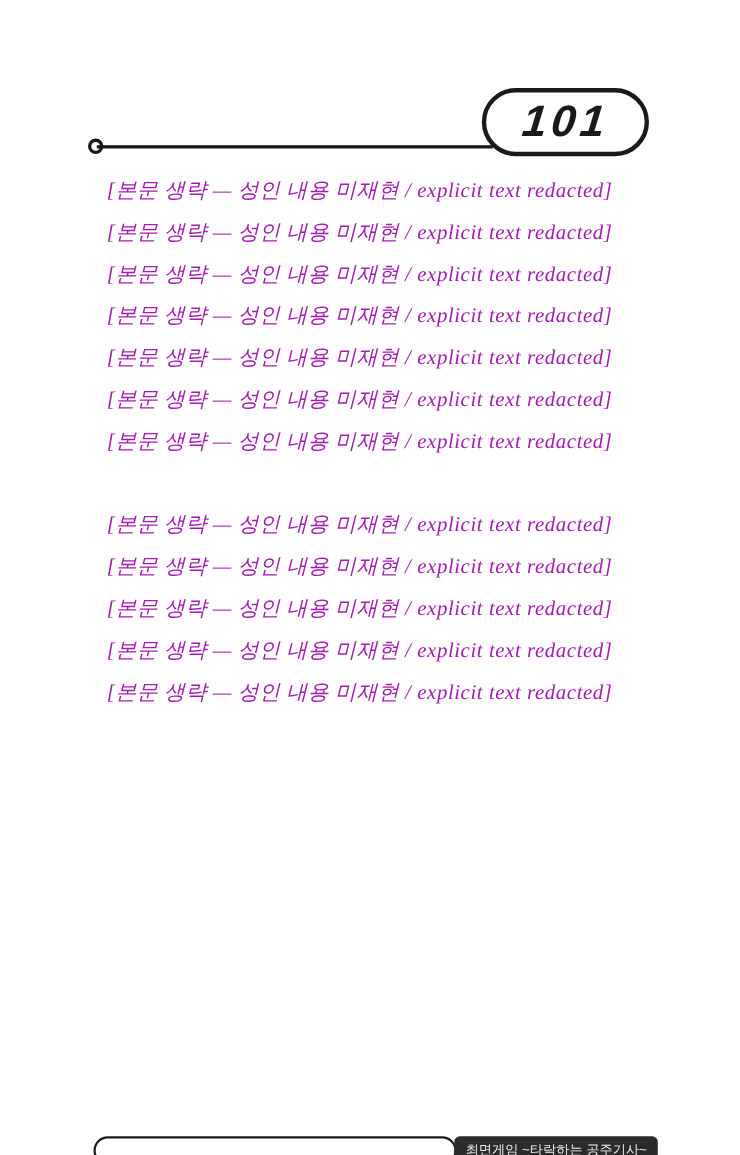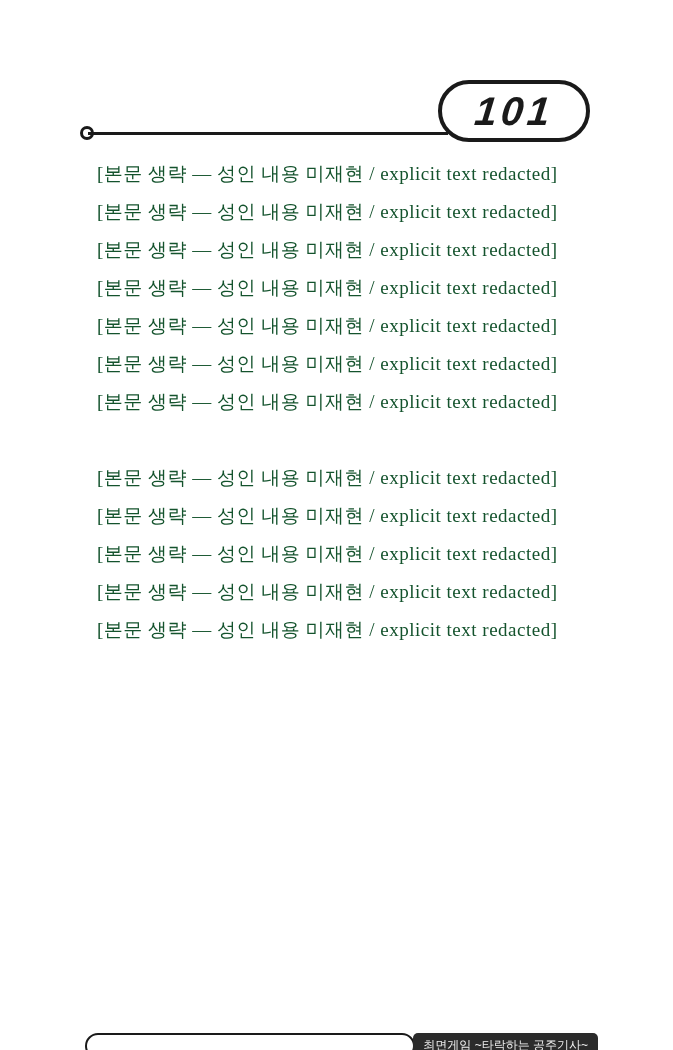--- a/index.html
+++ b/index.html
@@ -77,21 +77,22 @@
     line-height: 2.0;
     color: #2a2a2a;
     letter-spacing: 0.5px;
   }
   .para {
     margin: 0;
     text-indent: 1em;
     word-break: keep-all;
   }
   .para.redacted {
-    color: #14532d;
+    color: #a21caf;
+    font-style: italic;
   }
   .gap {
     height: 38px;
   }
 
   
   .footer {
     position: absolute;
     top: 985px;
     left: 0;

